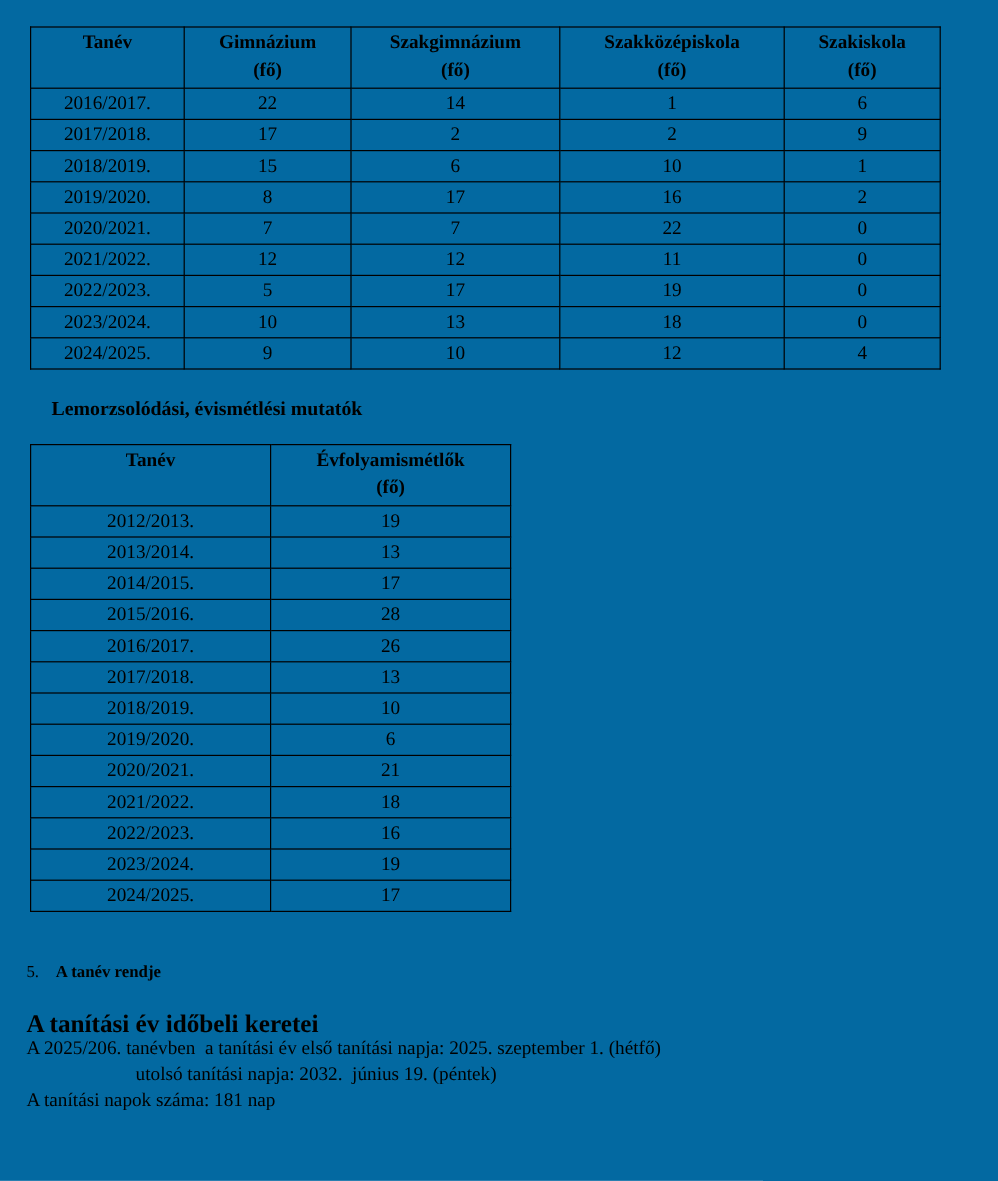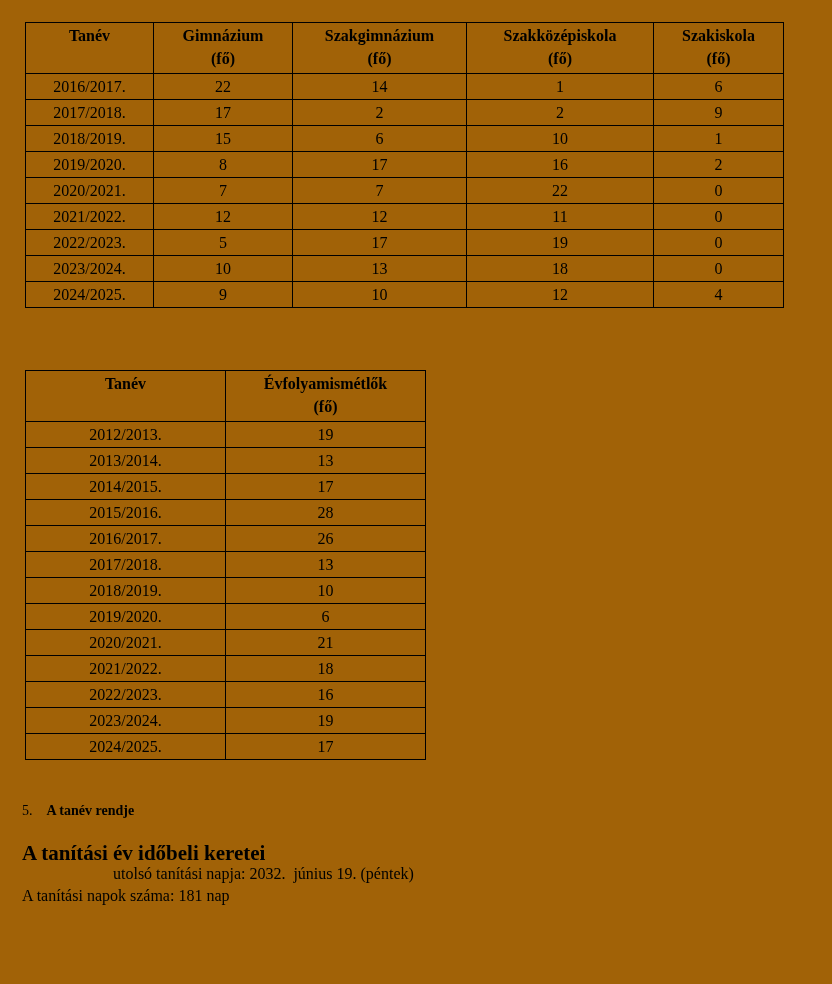--- a/index.html
+++ b/index.html
@@ -1,20 +1,20 @@
 <!DOCTYPE html>
 <html><head>
 <meta charset="utf-8">
 <style>
   html, body { margin: 0; padding: 0; }
   .page {
     position: relative;
     width: 832px;
     height: 984px;
-    background: #a16207;
+    background: #0369a1;
     color: #000000;
     font-family: "Liberation Serif", serif;
     font-size: 16px;
     overflow: hidden;
   }
   table.doc-table {
     border-collapse: collapse;
     table-layout: fixed;
     position: absolute;
   }
@@ -168,20 +168,21 @@
         <tr>
           <td>2024/2025.</td>
           <td>9</td>
           <td>10</td>
           <td>12</td>
           <td>4</td>
         </tr>
       </tbody>
   </table>
 
+  <div class="section-heading">Lemorzsolódási, évismétlési mutatók</div>
 
   <table class="doc-table" id="dropout-table">
     <colgroup>
         <col style="width: 200px;">
         <col style="width: 200px;">
       </colgroup>
     <thead>
         <tr>
           <th>
             <div>Tanév</div>
@@ -248,17 +249,18 @@
       </tbody>
   </table>
 
   <div class="sec5-line">
     <span class="sec5-number">5.</span><span class="sec5-title">A tanév rendje</span>
   </div>
 
   <div class="schedule-subtitle">A tanítási év időbeli keretei</div>
 
   <div class="schedule-paragraph">
+      <div class="para-line">A 2025/206. tanévben  a tanítási év első tanítási napja: 2025. szeptember 1. (hétfő)</div>
       <div class="para-line indent">utolsó tanítási napja: 2032.  június 19. (péntek)</div>
       <div class="para-line">A tanítási napok száma: 181 nap</div>
     </div>
 
 </div>
 
 </body></html>

